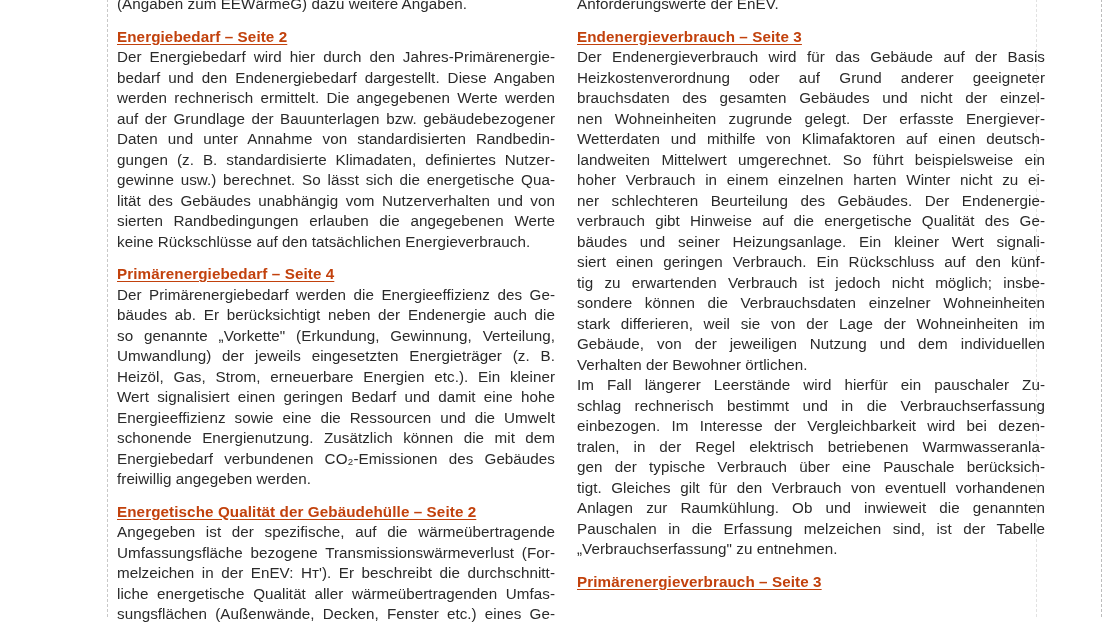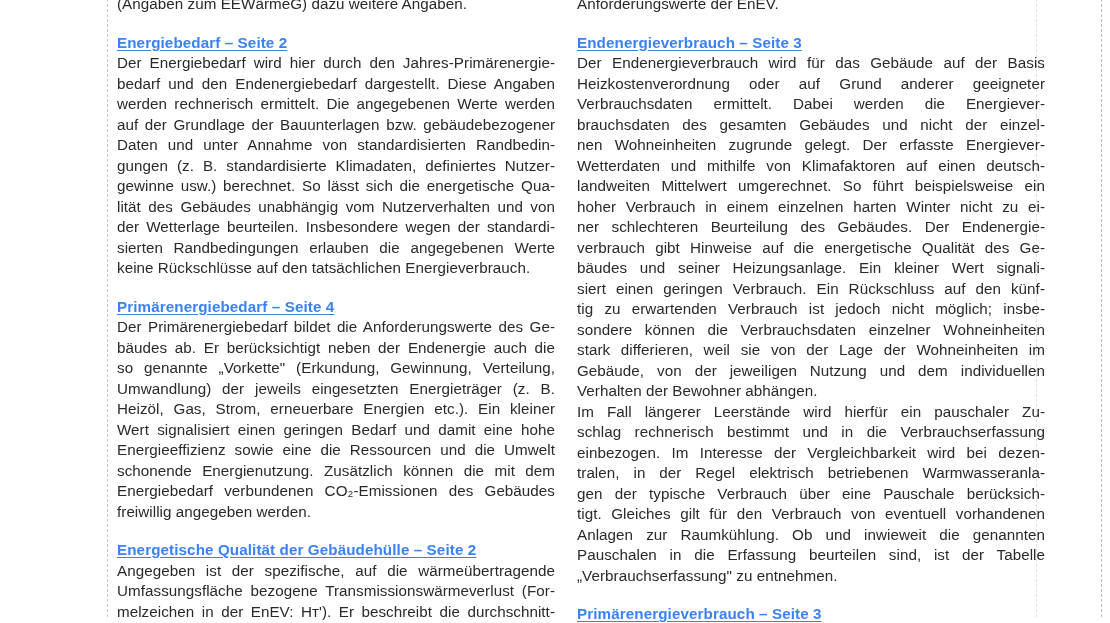--- a/index.html
+++ b/index.html
@@ -11,21 +11,21 @@
     }
     .page { position: absolute; left: 0; top: -6px; width: 1110px; height: 640px; }
     .col { position: absolute; top: 0; font-size: 15.2px; line-height: 20.5px; letter-spacing: 0.05px; }
     .col-left { left: 117px; width: 438px; }
     .col-right { left: 577px; width: 468px; }
     .line { display: block; white-space: nowrap; text-align: justify; text-align-last: justify; }
     .line.last { text-align-last: left; }
     .heading {
       display: block; white-space: nowrap; font-weight: bold;
       text-decoration: underline; text-underline-offset: 2px;
-      margin-top: 18px; color: #3b82f6; letter-spacing: 0.1px;
+      margin-top: 12px; color: #c2410c; letter-spacing: 0.1px;
     }
     .para { display: block; }
     .scan-line { position: absolute; top: 0; width: 0; height: 623px; border-left: 1px dashed #c8c8c8; }
     .scan-left { left: 107px; }
     .scan-mid { left: 1036px; border-left-color: #e2e2e2; }
     .scan-right { left: 1101px; border-left-color: #bdbdbd; }
   </style>
 </head>
 <body>
 
@@ -40,28 +40,27 @@
     <div class="para">
       <span class="heading">Energiebedarf – Seite 2</span>
       <span class="line">Der Energiebedarf wird hier durch den Jahres-Primärenergie-</span>
       <span class="line">bedarf und den Endenergiebedarf dargestellt. Diese Angaben</span>
       <span class="line">werden rechnerisch ermittelt. Die angegebenen Werte werden</span>
       <span class="line">auf der Grundlage der Bauunterlagen bzw. gebäudebezogener</span>
       <span class="line">Daten und unter Annahme von standardisierten Randbedin-</span>
       <span class="line">gungen (z. B. standardisierte Klimadaten, definiertes Nutzer-</span>
       <span class="line">gewinne usw.) berechnet. So lässt sich die energetische Qua-</span>
       <span class="line">lität des Gebäudes unabhängig vom Nutzerverhalten und von</span>
-      <span class="line">der Wetterlage beurteilen. Insbesondere wegen der standardi-</span>
       <span class="line">sierten Randbedingungen erlauben die angegebenen Werte</span>
       <span class="line last">keine Rückschlüsse auf den tatsächlichen Energieverbrauch.</span>
     </div>
 
     <div class="para">
       <span class="heading">Primärenergiebedarf – Seite 4</span>
-      <span class="line">Der Primärenergiebedarf bildet die Anforderungswerte des Ge-</span>
+      <span class="line">Der Primärenergiebedarf werden die Energieeffizienz des Ge-</span>
       <span class="line">bäudes ab. Er berücksichtigt neben der Endenergie auch die</span>
       <span class="line">so genannte „Vorkette" (Erkundung, Gewinnung, Verteilung,</span>
       <span class="line">Umwandlung) der jeweils eingesetzten Energieträger (z. B.</span>
       <span class="line">Heizöl, Gas, Strom, erneuerbare Energien etc.). Ein kleiner</span>
       <span class="line">Wert signalisiert einen geringen Bedarf und damit eine hohe</span>
       <span class="line">Energieeffizienz sowie eine die Ressourcen und die Umwelt</span>
       <span class="line">schonende Energienutzung. Zusätzlich können die mit dem</span>
       <span class="line">Energiebedarf verbundenen CO₂-Emissionen des Gebäudes</span>
       <span class="line last">freiwillig angegeben werden.</span>
     </div>
@@ -77,43 +76,42 @@
     </div>
   </div>
 
   <div class="col col-right">
     <span class="line last">Anforderungswerte der EnEV.</span>
 
     <div class="para">
       <span class="heading">Endenergieverbrauch – Seite 3</span>
       <span class="line">Der Endenergieverbrauch wird für das Gebäude auf der Basis</span>
       <span class="line">Heizkostenverordnung oder auf Grund anderer geeigneter</span>
-      <span class="line">Verbrauchsdaten ermittelt. Dabei werden die Energiever-</span>
       <span class="line">brauchsdaten des gesamten Gebäudes und nicht der einzel-</span>
       <span class="line">nen Wohneinheiten zugrunde gelegt. Der erfasste Energiever-</span>
       <span class="line">Wetterdaten und mithilfe von Klimafaktoren auf einen deutsch-</span>
       <span class="line">landweiten Mittelwert umgerechnet. So führt beispielsweise ein</span>
       <span class="line">hoher Verbrauch in einem einzelnen harten Winter nicht zu ei-</span>
       <span class="line">ner schlechteren Beurteilung des Gebäudes. Der Endenergie-</span>
       <span class="line">verbrauch gibt Hinweise auf die energetische Qualität des Ge-</span>
       <span class="line">bäudes und seiner Heizungsanlage. Ein kleiner Wert signali-</span>
       <span class="line">siert einen geringen Verbrauch. Ein Rückschluss auf den künf-</span>
       <span class="line">tig zu erwartenden Verbrauch ist jedoch nicht möglich; insbe-</span>
       <span class="line">sondere können die Verbrauchsdaten einzelner Wohneinheiten</span>
       <span class="line">stark differieren, weil sie von der Lage der Wohneinheiten im</span>
       <span class="line">Gebäude, von der jeweiligen Nutzung und dem individuellen</span>
-      <span class="line last">Verhalten der Bewohner abhängen.</span>
+      <span class="line last">Verhalten der Bewohner örtlichen.</span>
       <span class="line">Im Fall längerer Leerstände wird hierfür ein pauschaler Zu-</span>
       <span class="line">schlag rechnerisch bestimmt und in die Verbrauchserfassung</span>
       <span class="line">einbezogen. Im Interesse der Vergleichbarkeit wird bei dezen-</span>
       <span class="line">tralen, in der Regel elektrisch betriebenen Warmwasseranla-</span>
       <span class="line">gen der typische Verbrauch über eine Pauschale berücksich-</span>
       <span class="line">tigt. Gleiches gilt für den Verbrauch von eventuell vorhandenen</span>
       <span class="line">Anlagen zur Raumkühlung. Ob und inwieweit die genannten</span>
-      <span class="line">Pauschalen in die Erfassung beurteilen sind, ist der Tabelle</span>
+      <span class="line">Pauschalen in die Erfassung melzeichen sind, ist der Tabelle</span>
       <span class="line last">„Verbrauchserfassung" zu entnehmen.</span>
     </div>
 
     <div class="para">
       <span class="heading">Primärenergieverbrauch – Seite 3</span>
 
     </div>
   </div>
 </div>
 

